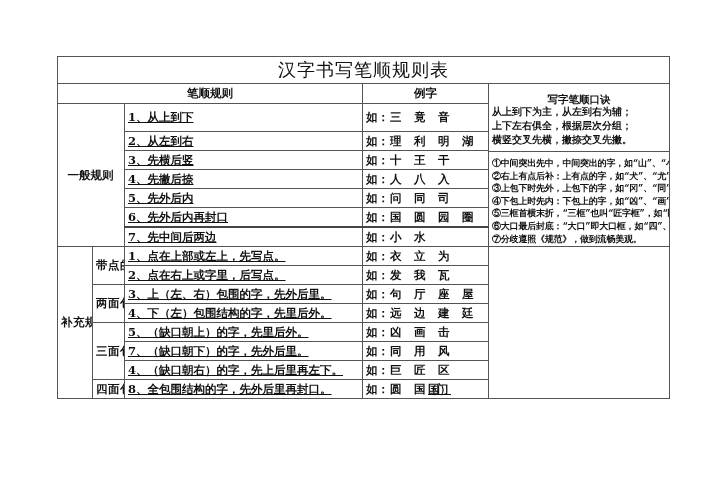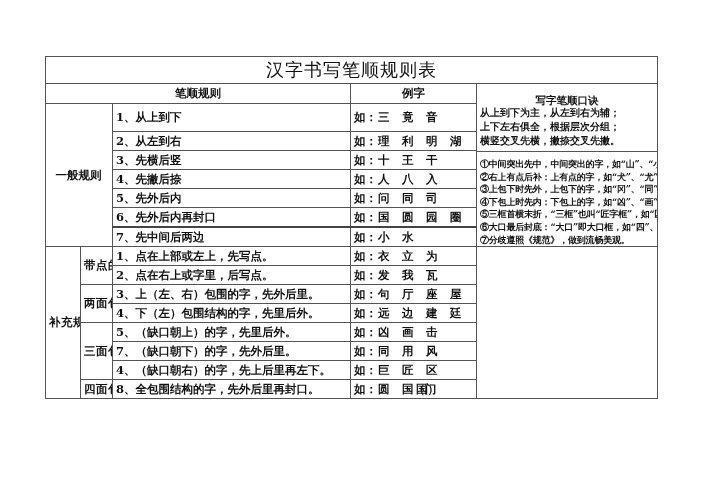--- a/index.html
+++ b/index.html
@@ -1,38 +1,38 @@
 <!DOCTYPE html>
 <html><head>
 <meta charset="utf-8">
 <style>
   html, body { margin: 0; padding: 0; background: #ffffff; }
   body { width: 707px; height: 500px; position: relative; overflow: hidden;
          font-family: "DejaVu Serif", "Liberation Serif", serif; color: #111; }
   table.rules {
-    position: absolute; left: 45px; top: 56px; width: 612px;
+    position: absolute; left: 57px; top: 56px; width: 612px;
     border-collapse: collapse; table-layout: fixed;
   }
   table.rules td {
     border: 1px solid #555; padding: 0 3px; font-size: 11.5px; font-weight: bold;
     line-height: 1.15; vertical-align: middle; white-space: nowrap; overflow: hidden;
   }
   td.title-cell {
     border-color: #ccc #ccc #555 #ccc; height: 26px; text-align: center;
     font-size: 18px !important; font-weight: normal !important; letter-spacing: 1px;
   }
   td.hdr { height: 19px; text-align: center; }
   td.group { text-align: center; }
   td.group.left { text-align: center; padding-left: 2px; }
   td.sub { text-align: left; padding-left: 2px; white-space: normal; line-height: 1.35; letter-spacing: 0.5px; }
-  tr.r td.rule, tr.r td.ex { height: 18px; }
+  tr.r td.rule, tr.r td.ex { height: 18px; text-decoration: underline; }
   td.ex span.ch { display: inline-block; width: 24px; }
   td.ex span.lbl { display: inline-block; width: 24px; }
   tr.thick td { border-top: 2px solid #444; }
-  td.mnemo { vertical-align: top; padding: 0 2px; white-space: normal; }
+  td.mnemo { vertical-align: top; padding: 0 2px; white-space: normal; font-family: Liberation Mono, monospace; }
   .mn-title { text-align: center; font-size: 10.5px; margin-top: 10px; }
   .mn-line { font-size: 10px; line-height: 14px; }
   .mn-sep { border-top: 1px solid #555; margin: 3px -3px 6px -3px; }
   .mn-note { font-size: 9px; line-height: 12.6px; letter-spacing: -0.2px; }
   .tall td.rule, .tall td.ex { height: 32px; margin-left: 20px; }
 </style>
 </head>
 <body>
 
 <table class="rules">

